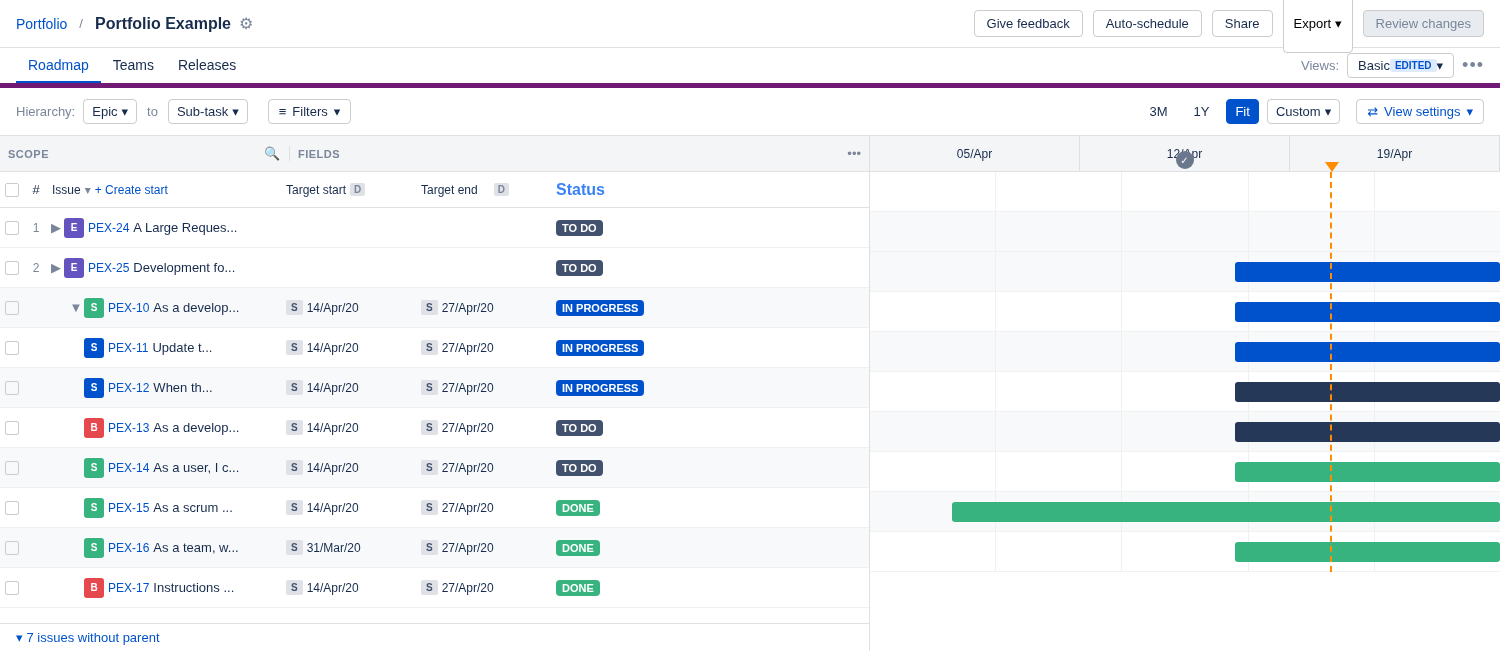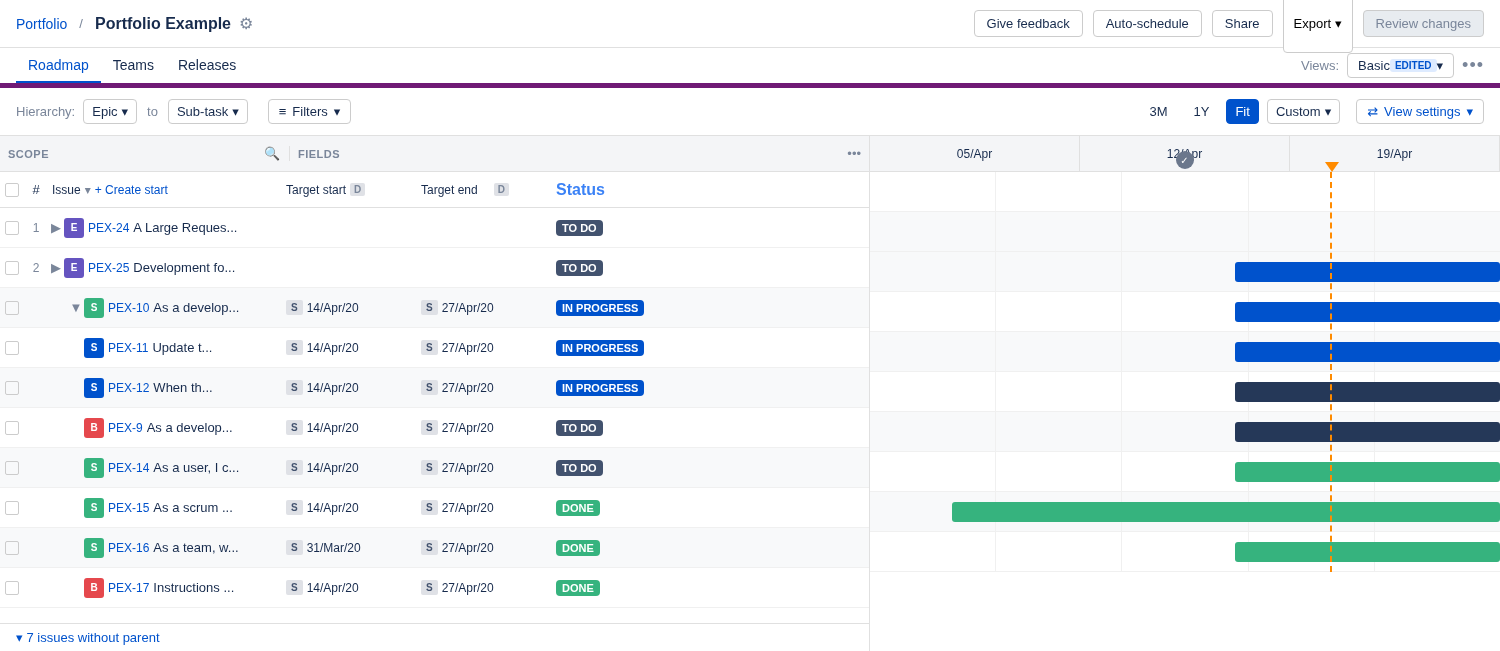--- a/index.html
+++ b/index.html
@@ -302,21 +302,21 @@
         </div>
       </div>
 
       <div class="table-row">
         <div class="row-check">
             <div class="check-box"></div>
           </div>
         <div class="row-num"></div>
         <div class="row-issue-cell" style="padding-left:36px;">
           <div class="row-icon icon-bug">B</div>
-          <span class="row-key">PEX-9</span>
+          <span class="row-key">PEX-13</span>
           <span class="row-title">As a develop...</span>
         </div>
         <div class="row-date-cell"><span class="s-badge">S</span> 14/Apr/20</div>
         <div class="row-date-cell"><span class="s-badge">S</span> 27/Apr/20</div>
         <div class="row-status-cell">
           <span class="status-badge status-todo">TO DO</span>
         </div>
       </div>
 
       <div class="table-row" style="background:#f8f9fa;">

